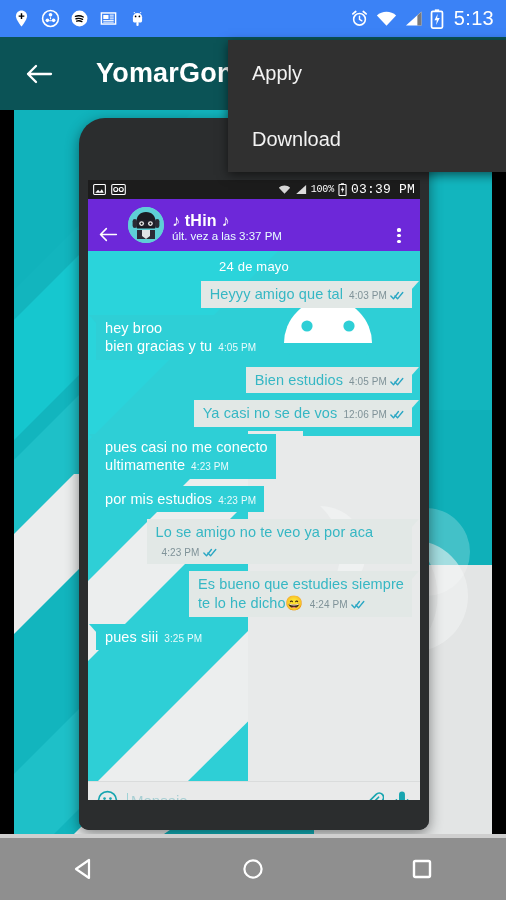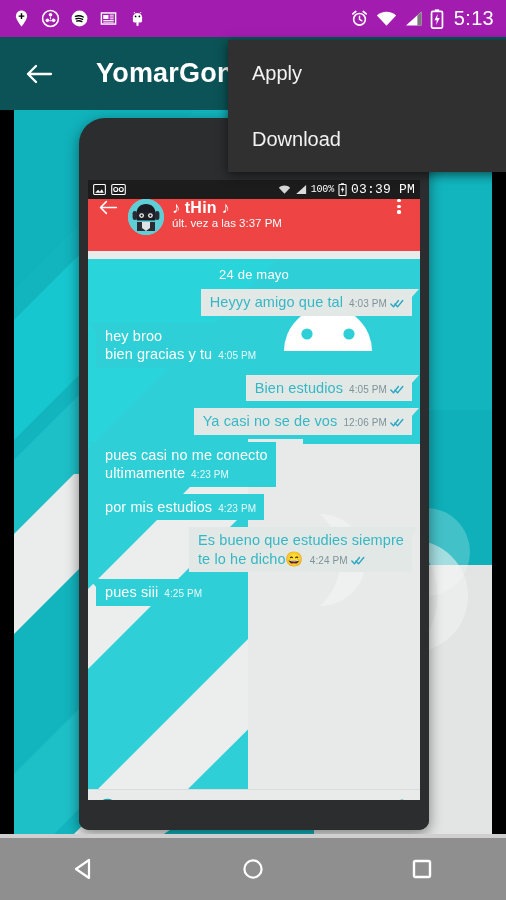--- a/index.html
+++ b/index.html
@@ -8,21 +8,21 @@
     font-family:"Liberation Sans", sans-serif;
     background:#000;
     overflow:hidden;
     position:relative;
   }
   #root { position:relative; width:506px; height:900px; background:#000; overflow:hidden; }
 
   
   .sysbar {
     position:absolute; left:0; top:0; width:506px; height:37px;
-    background:#a21caf; color:#fff;
+    background:#3b82f6; color:#fff;
     display:flex; align-items:center; padding:0 12px;
   }
   .sysbar-left { display:flex; align-items:center; gap:10px; }
   .sysbar-right { margin-left:auto; display:flex; align-items:center; gap:7px; }
   .sysbar .clock { font-size:20px; font-weight:400; letter-spacing:.3px; margin-left:3px; }
 
   .ic { display:inline-block; position:relative; }
   .ic svg { display:block; }
 
   
@@ -66,36 +66,36 @@
     display:flex; align-items:center; padding:0 5px;
     font-size:11px;
   }
   .inner-status .left { display:flex; align-items:center; gap:5px; }
   .inner-status .right { margin-left:auto; display:flex; align-items:center; gap:4px;font-family:Liberation Mono, monospace; }
   .inner-status .pct { font-size:10px; letter-spacing:-.2px; }
   .inner-status .time { font-size:13px; letter-spacing:.2px; }
 
   
   .chat-header {
-    height:52px; background:#ef4444;
-    display:flex; align-items:flex-start; padding:0 8px; gap:8px;
+    height:52px; background:#6d28d9;
+    display:flex; align-items:flex-end; padding:8px 8px; gap:8px;
   }
   .chat-header .hback { width:24px; display:flex; justify-content:center; }
   .chat-header .avatar {
     width:36px; height:36px; border-radius:50%; overflow:hidden;
     background:#6fd6dc; flex:0 0 36px; position:relative;
   }
   .chat-header .names { display:flex; flex-direction:column; justify-content:center; line-height:1.12; }
   .chat-header .cname { color:#fff; font-size:16px; font-weight:700; letter-spacing:.2px; }
   .chat-header .cstatus { color:#eaffff; font-size:11.5px; }
   .chat-header .kebab { margin-left:auto; width:22px; display:flex; flex-direction:column; align-items:center; gap:2.5px; padding-right:4px; }
   .chat-header .kebab i { width:3.2px; height:3.2px; background:#fff; border-radius:50%; display:block; }
 
   
-  .chat-body { position:relative; height:530px; overflow:hidden; background:#0369a1;margin-top:8px; }
+  .chat-body { position:relative; height:530px; overflow:hidden; background:#0369a1; }
   .chat-bg { position:absolute; inset:0; }
   .chat-msgs { position:absolute; inset:0; padding:6px 8px 0 8px; }
 
   .daystamp { text-align:center; color:#fff; font-size:13px; margin:2px 0 7px 0; letter-spacing:.2px; }
 
   .bubble {
     position:relative; display:inline-block; max-width:84%;
     padding:4px 8px 4px 9px; margin-bottom:7px;
     font-size:14.5px; line-height:1.28; letter-spacing:.1px;
   }
@@ -381,27 +381,33 @@
                           <path d="M5.6 5.6L8.6 8.8 14.6 1.6" fill="none" stroke="#2aa7c4" stroke-width="1.6" stroke-linecap="round" stroke-linejoin="round"></path>
                         </svg></span></span></div>
                 </div>
                 <div class="row in">
                   <div class="bubble in wide"><span class="txt">pues casi no me conecto<br>ultimamente</span><span class="meta"><span class="t">4:23 PM</span></span></div>
                 </div>
                 <div class="row in">
                   <div class="bubble in"><span class="txt">por mis estudios</span><span class="meta"><span class="t">4:23 PM</span></span></div>
                 </div>
                 <div class="row out">
+                  <div class="bubble out wide"><span class="txt">Lo se amigo no te veo ya por aca</span><span class="meta"><span class="t">4:23 PM</span><span class="ticks"><svg width="14" height="9" viewBox="0 0 16 10">
+                          <path d="M1 5.6L4 8.8 9.6 1.6" fill="none" stroke="#2aa7c4" stroke-width="1.6" stroke-linecap="round" stroke-linejoin="round"></path>
+                          <path d="M5.6 5.6L8.6 8.8 14.6 1.6" fill="none" stroke="#2aa7c4" stroke-width="1.6" stroke-linecap="round" stroke-linejoin="round"></path>
+                        </svg></span></span></div>
+                </div>
+                <div class="row out">
                   <div class="bubble out wide"><span class="txt">Es bueno que estudies siempre<br>te lo he dicho😄</span><span class="meta"><span class="t">4:24 PM</span><span class="ticks"><svg width="14" height="9" viewBox="0 0 16 10">
                           <path d="M1 5.6L4 8.8 9.6 1.6" fill="none" stroke="#2aa7c4" stroke-width="1.6" stroke-linecap="round" stroke-linejoin="round"></path>
                           <path d="M5.6 5.6L8.6 8.8 14.6 1.6" fill="none" stroke="#2aa7c4" stroke-width="1.6" stroke-linecap="round" stroke-linejoin="round"></path>
                         </svg></span></span></div>
                 </div>
                 <div class="row in">
-                  <div class="bubble in"><span class="txt">pues siii</span><span class="meta"><span class="t">4:25 PM</span></span></div>
+                  <div class="bubble in"><span class="txt">pues siii</span><span class="meta"><span class="t">3:25 PM</span></span></div>
                 </div>
               </div>
           </div>
         </div>
 
         <div class="input-bar">
           <span class="ic">
             <svg width="21" height="21" viewBox="0 0 24 24">
                 <circle cx="12" cy="12" r="10.2" fill="none" stroke="#17a5b0" stroke-width="1.9"></circle>
                 <circle cx="8.6" cy="9.8" r="1.5" fill="#17a5b0"></circle>

